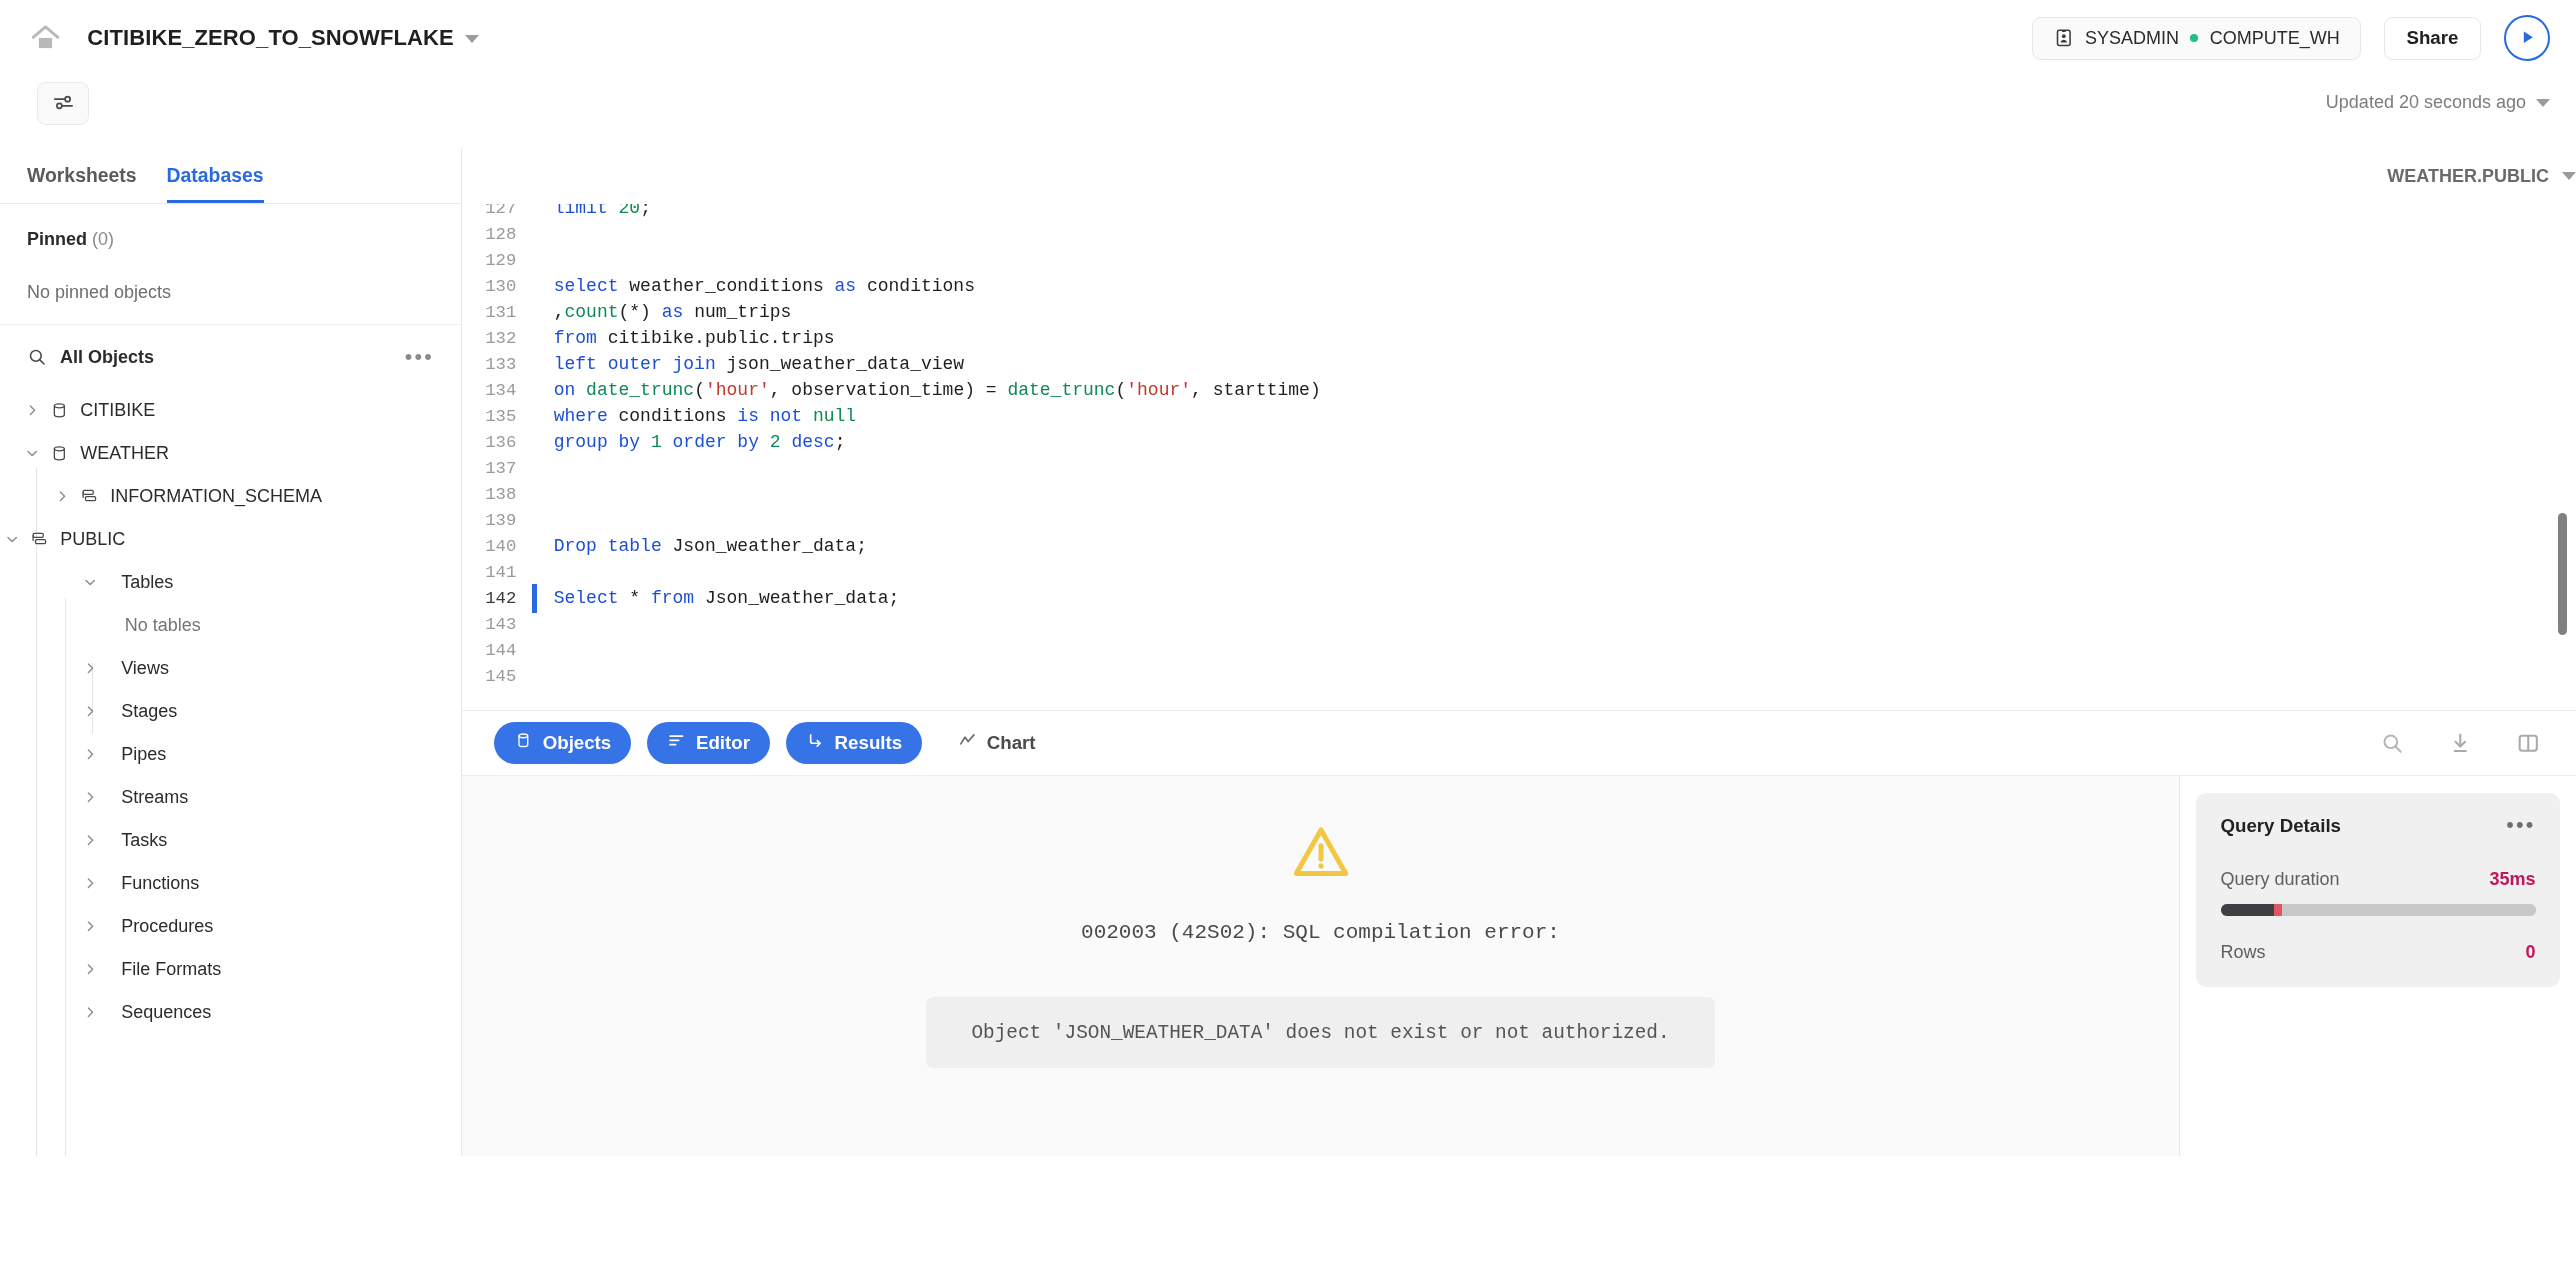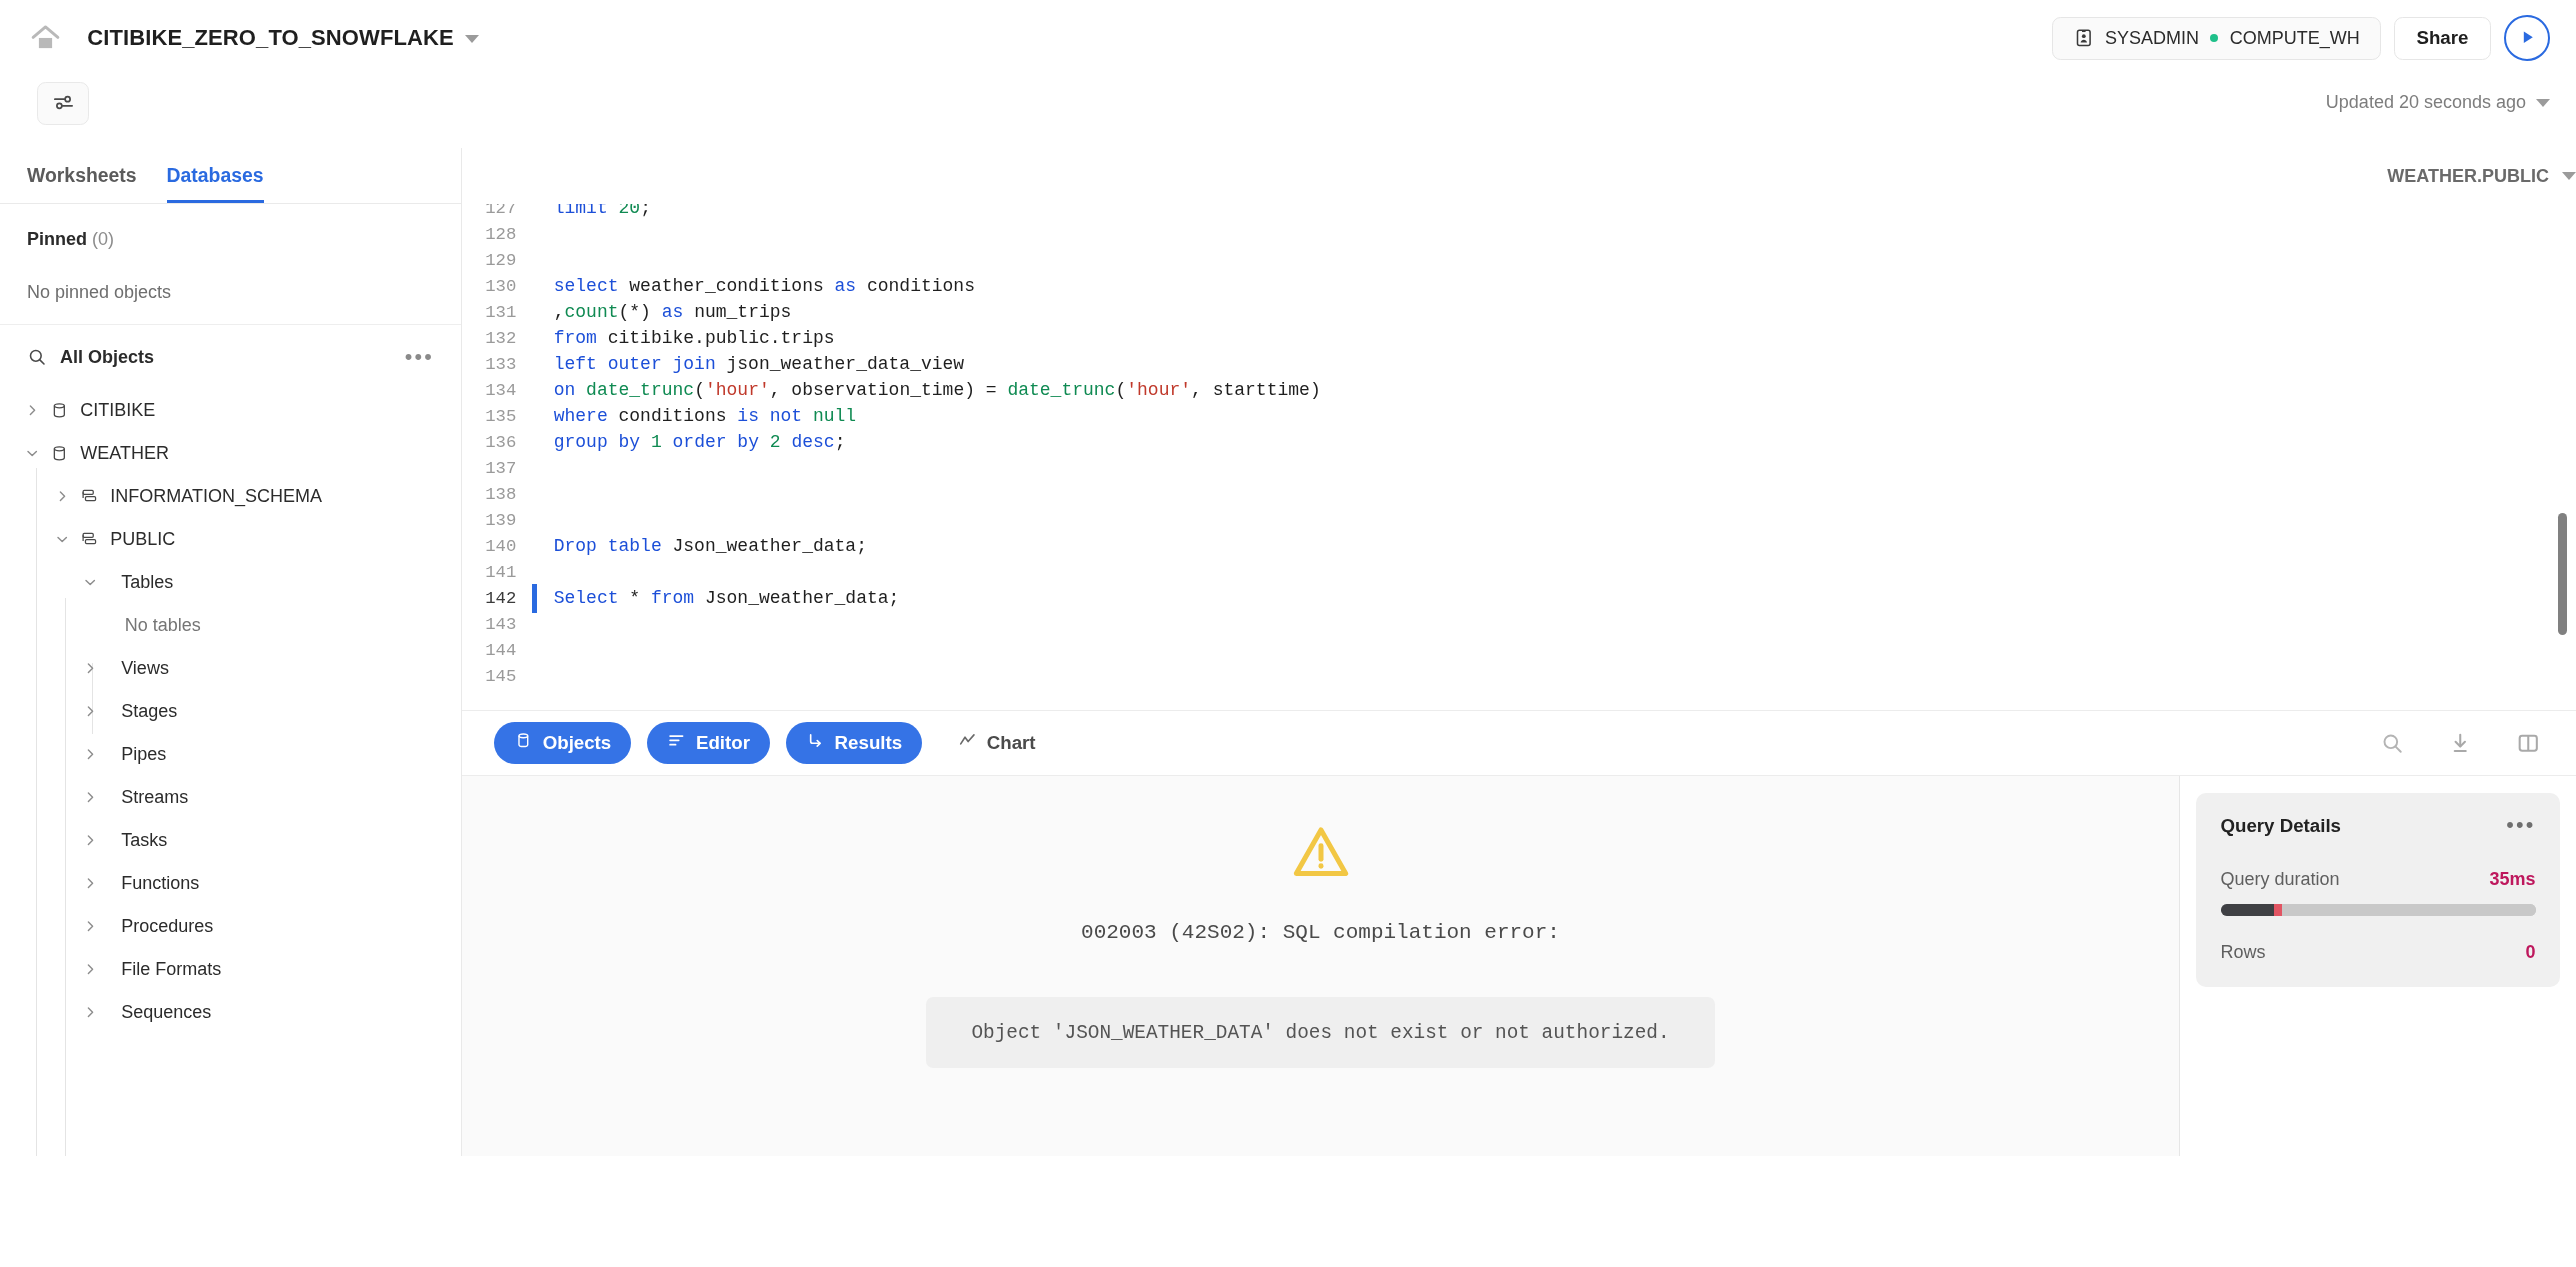--- a/index.html
+++ b/index.html
@@ -23,21 +23,21 @@
   .home-icon { width: 47px; height:47px; display:flex; align-items:center; justify-content:center; flex:0 0 auto; }
   .crumb-title {
     font-size: 22px; font-weight: 700; letter-spacing: 0.1px;
     color: #1f1f1f; margin-left: 18.7px; white-space:nowrap;
   }
   .caret-sm {
     display:inline-block; width:0;height:0;
     border-left:7.2px solid transparent; border-right:7.2px solid transparent;
     border-top:8px solid #9b9b9b; margin-left: 11.5px; vertical-align: middle;
   }
-  .topbar-right { margin-left:auto; display:flex; align-items:center; gap: 13px; }
+  .topbar-right { margin-left:auto; display:flex; align-items:center; gap: 23px; }
   .ctx-pill {
     display:flex; align-items:center; gap: 10px;
     height: 43px; padding: 0 20px;
     border: 1.4px solid #e6e6e6; border-radius: 8.6px;
     background: #fafafa; font-size: 18px; color: #2b2b2b; font-weight: 500;
   }
   .badge-icon { width: 21.6px; height: 21.6px; flex:0 0 auto; }
   .green-dot { width:8px;height:8px;border-radius:50%;background:#1fc08a; display:inline-block; margin: 0 1.4px; }
   .share-btn {
     height: 43px; padding: 0 21.6px; display:flex; align-items:center;
@@ -291,21 +291,21 @@
           <span class="tico">
             <svg width="18.7" height="18.7" viewBox="0 0 24 24" fill="none" stroke="#4a4a4a" stroke-width="1.6">
               <rect x="4" y="4.4" width="13" height="5" rx="1.4"></rect>
                 <rect x="7" y="12.4" width="13" height="5" rx="1.4"></rect>
               <path d="M4 6.9v7.2"></path>
             </svg>
           </span>
           <span class="nlabel">INFORMATION_SCHEMA</span>
         </div>
 
-        <div class="node" style="padding-left:50px;align-items:center;">
+        <div class="node" style="align-items:center;">
           <span class="chev">
             <svg width="14.4" height="14.4" viewBox="0 0 24 24" fill="none" stroke="#8d8d8d" stroke-width="2.4" stroke-linecap="round" stroke-linejoin="round">
                 <path d="M5 9l7 7 7-7"></path>
               </svg>
           </span>
           <span class="tico">
             <svg width="18.7" height="18.7" viewBox="0 0 24 24" fill="none" stroke="#4a4a4a" stroke-width="1.6">
               <rect x="4" y="4.4" width="13" height="5" rx="1.4"></rect>
                 <rect x="7" y="12.4" width="13" height="5" rx="1.4"></rect>
               <path d="M4 6.9v7.2"></path>

